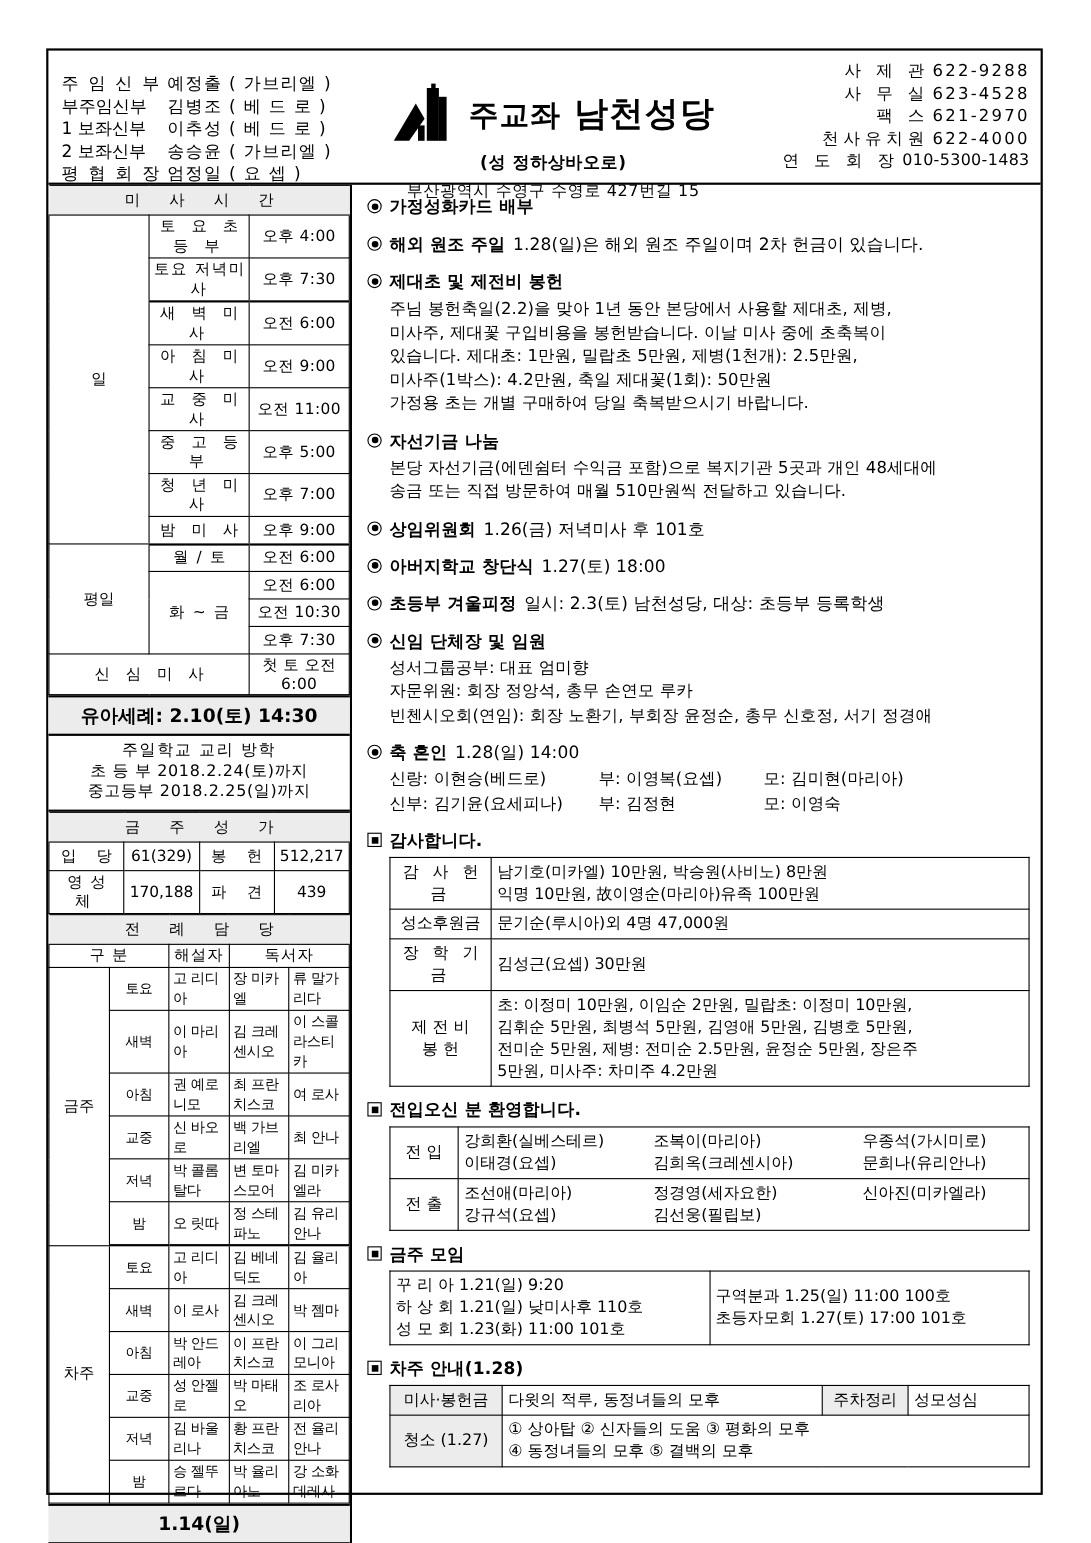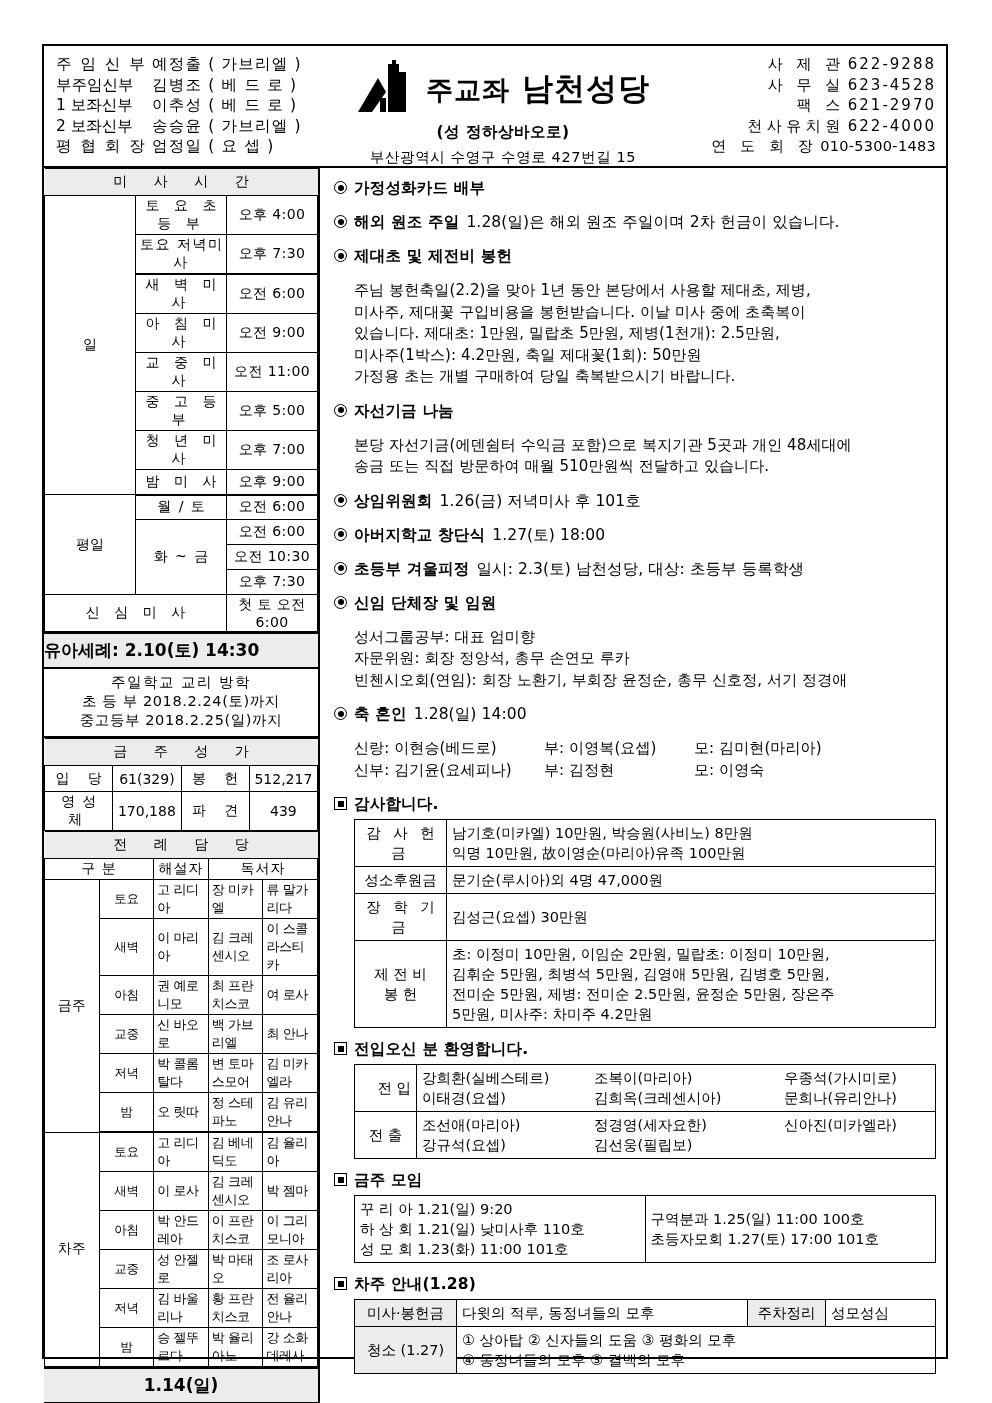--- a/index.html
+++ b/index.html
@@ -24,36 +24,36 @@
 
   
   .header {
     display:flex;
     border-bottom:2px solid #000;
     height:122px;
     align-items:stretch;
   }
   .hdr-left {
     width:278px;
-    padding:8px 0 0 12px;
+    padding:20px 0 0 12px;
     font-size:15.5px;
     line-height:20.5px;
     letter-spacing:0px;
     white-space:nowrap;
   }
   .hdr-left .row { display:flex; }
   .hdr-left .lbl { display:inline-block; width:96px; letter-spacing:2.0px; }
   .hdr-left .lbl.tight { letter-spacing:0px; width:96px;}
   .hdr-left .nm { letter-spacing:1.2px; }
 
   .hdr-mid {
     flex:1;
     position:relative;
     text-align:center;
-    padding-top:6px;
+    padding-top:22px;
   }
   .logo-row { display:flex; align-items:center; justify-content:center; gap:8px; height:74px; }
   .logo-mark { position:relative; width:62px; height:62px; flex:none; }
   .church-name {
     font-size:31px; font-weight:bold; letter-spacing:1px;
     font-family:"DejaVu Sans","Liberation Sans",sans-serif;
     line-height:36px;
   }
   .church-name .small { font-size:27px; }
   .patron { font-size:15.5px; font-weight:bold; margin-top:-4px; letter-spacing:0.5px;}
@@ -88,21 +88,21 @@
 
   .mass td { height:25px; font-size:14.5px; }
   .mass .day { width:26px; letter-spacing:0px; }
   .mass .nm  { letter-spacing:5px; text-indent:5px; }
   .mass .nm.t2 { letter-spacing:1.5px; text-indent:1.5px; }
   .mass .tm  { width:96px; letter-spacing:0.4px; }
   .thickb td { border-bottom:2px solid #000 !important; }
 
   .baptism {
     background:#ececec; font-weight:bold; font-size:17px;
-    padding:5px 0; border-top:2px solid #000; border-bottom:2px solid #000;
+    text-align:center; padding:5px 0; border-top:2px solid #000; border-bottom:2px solid #000;
   }
   .school {
     font-size:14.5px; text-align:center; line-height:19px; padding:4px 14px 6px;
     border-bottom:2px solid #000;
   }
   .school .t { letter-spacing:1.5px; }
   .school .l { letter-spacing:0.6px; }
 
   .offer td { height:26px; font-size:14.5px; }
   .offer .k { letter-spacing:7px; text-indent:7px; width:62px;}
@@ -129,21 +129,21 @@
   .bullet-sq {
     flex:none; width:13px; height:13px; border:1.6px solid #000;
     margin:3px 7px 0 0; position:relative; background:#fff;
   }
   .bullet-sq:after {
     content:""; position:absolute; left:50%; top:50%; width:6px; height:6px;
     background:#000; transform:translate(-50%,-50%);
   }
   .ann-head .ttl { font-weight:bold; letter-spacing:0.2px;}
   .ann-head .sub { font-weight:normal; margin-left:7px; letter-spacing:0.1px;}
-  .ann-body { font-size:15px; line-height:21.5px; padding-left:20px; letter-spacing:0.1px; margin-top:13px;}
+  .ann-body { font-size:15px; line-height:21.5px; padding-left:20px; letter-spacing:0.1px; margin-top:3px;}
   .ann-body .pair { display:flex;align-items:center; }
   .ann-body .c1 { width:190px; }
   .ann-body .c2 { width:150px; }
 
   table.r { border-collapse:collapse; width:100%; table-layout:fixed; margin:4px 0 11px 20px; }
   table.r td { border:1px solid #000; font-size:14.5px; padding:3px 5px; line-height:20px; vertical-align:middle;}
   table.r td.k { text-align:center; letter-spacing:4px; text-indent:4px; width:92px; }
   table.r td.k2 { text-align:center; letter-spacing:0px; width:92px; }
   table.r.narrow { width:calc(100% - 20px); }
   .grey { background:#ececec; }
@@ -541,21 +541,21 @@
       </tbody>
           </table>
 
       <div class="ann-head" style="margin-bottom:2px;">
         <span class="bullet-sq"></span>
         <span class="ttl">전입오신 분 환영합니다.</span>
       </div>
       <table class="r narrow">
         <tbody>
               <tr>
-          <td class="k2" style="width:62px;text-align:right;">전 입</td>
+          <td class="k2" style="width:62px;">전 입</td>
           <td>
             <div class="cols3">
               <div>강희환(실베스테르)</div>
               <div>조복이(마리아)</div>
               <div>우종석(가시미로)</div>
             </div>
             <div class="cols3">
               <div>이태경(요셉)</div>
               <div>김희옥(크레센시아)</div>
               <div>문희나(유리안나)</div>

